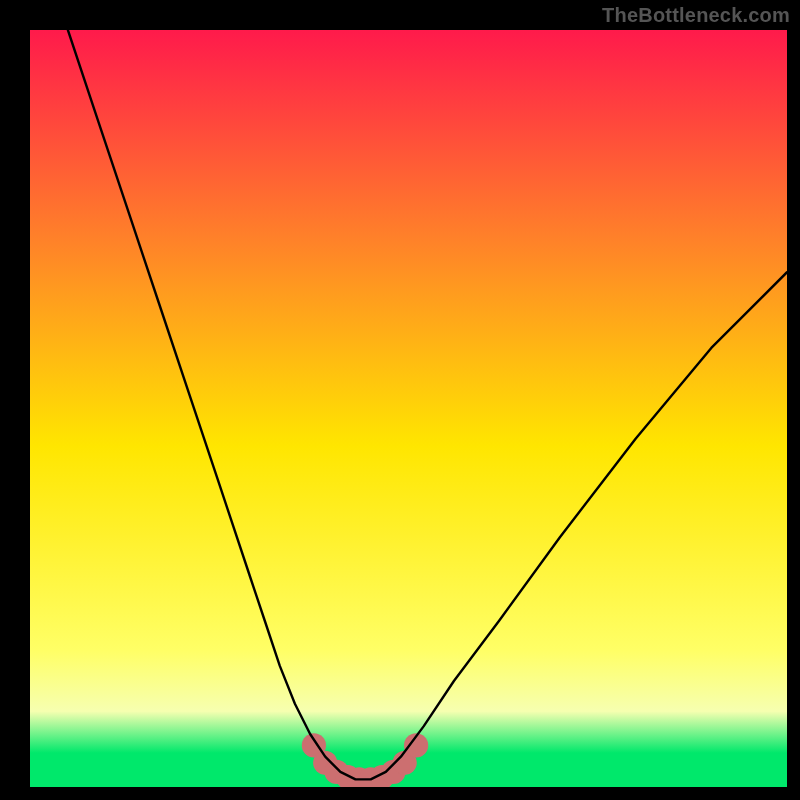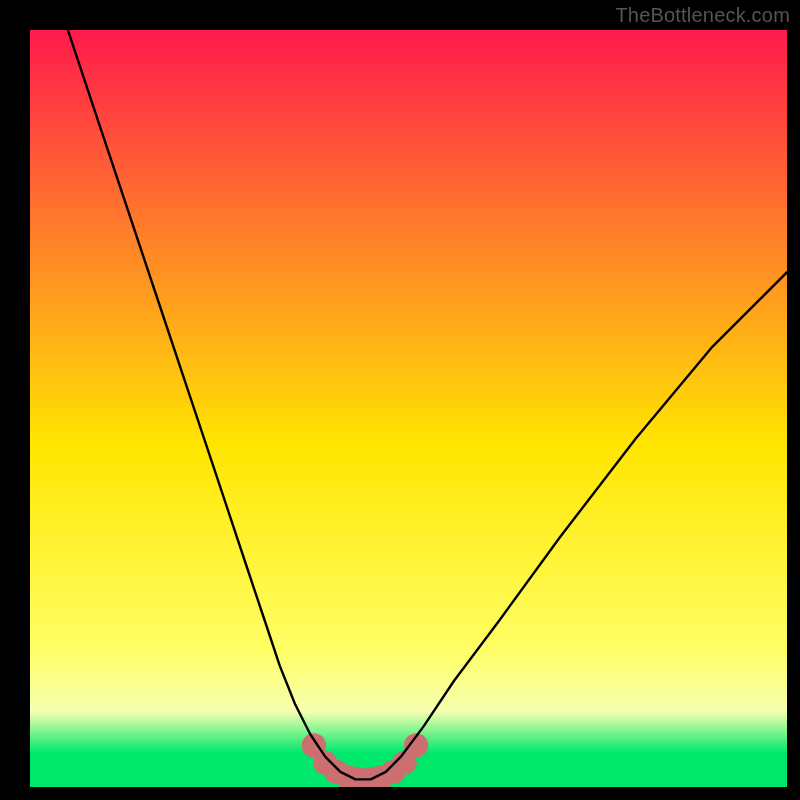--- a/index.html
+++ b/index.html
@@ -16,21 +16,21 @@
     width: 800px;
     height: 800px;
     background: #000;
   }
   .watermark {
     position: absolute;
     top: 4px;
     right: 10px;
     color: #555;
     font-size: 20px;
-    font-weight: 400;
+    font-weight: 700;
     letter-spacing: 0.2px;
     z-index: 5;
     user-select: none;
   }
   .plot-area {
     position: absolute;
     left: 30px;
     top: 30px;
     width: 757px;
     height: 757px;

